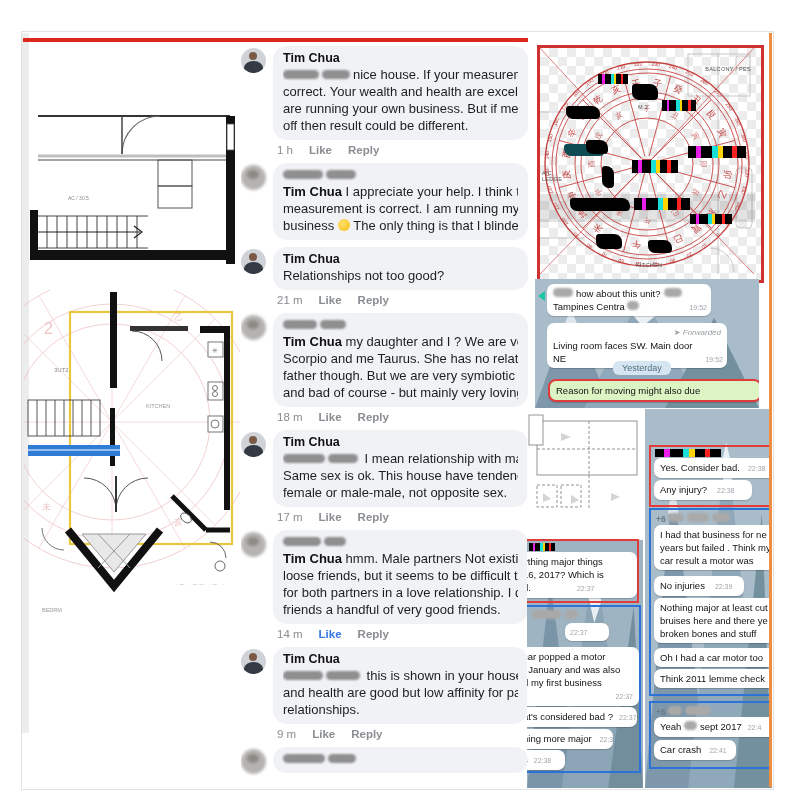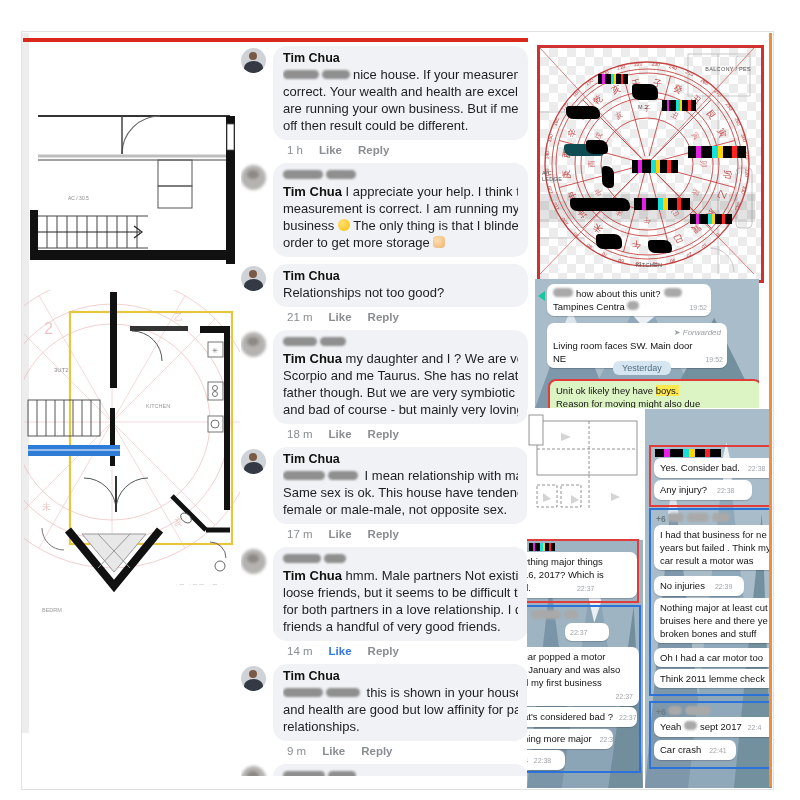--- a/index.html
+++ b/index.html
@@ -16,21 +16,21 @@
   .avatar{width:25px;height:25px;border-radius:50%;background:#cfd3d8;position:relative;overflow:hidden;flex:0 0 25px;margin-top:2px;}
   .avatar.person::before{content:'';position:absolute;top:4px;left:8px;width:8px;height:8px;border-radius:50%;background:#7a5a46;}
   .avatar.person::after{content:'';position:absolute;top:13px;left:3px;width:19px;height:13px;border-radius:50% 50% 0 0;background:#343944;}
   .avatar.blurred{background:#b5b3b1;filter:blur(1.4px);}
   .avatar.blurred::before{content:'';position:absolute;top:5px;left:6px;width:12px;height:9px;border-radius:50%;background:#8d8a86;}
   .cb{flex:1;min-width:0;}
   .bubble{background:#f1f2f5;border-radius:14px;padding:4px 10px 6px 10px;}
   .cname{font-weight:bold;font-size:12.5px;color:#111;line-height:16px;}
   .cline{font-size:13px;color:#1c1e21;line-height:17px;white-space:nowrap;overflow:hidden;}
   .mention{font-weight:bold;color:#111;}
-  .cmeta{font-size:11.5px;color:#8a8d91;margin:4px 0 0 14px;display:flex;gap:16px;}
+  .cmeta{font-size:11.5px;color:#8a8d91;margin:4px 0 0 4px;display:flex;gap:16px;}
   .cmeta .mlink{font-weight:bold;}
   .cmeta .liked{color:#3578e5;}
   .censor{display:inline-block;height:9px;border-radius:5px;background:#a9a9a9;filter:blur(1px);vertical-align:0;margin-right:3px;}
   .censor.dk{background:#8f8f8f;}
   .emoji{display:inline-block;width:12px;height:12px;border-radius:50%;background:radial-gradient(circle at 35% 35%,#ffe070,#f4bf09);vertical-align:-1px;}
   .emoji.hand{background:radial-gradient(circle at 35% 35%,#ffdfb5,#edb26a);border-radius:4px;}
   
   #plan-upper{left:30px;top:60px;width:210px;height:228px;}
   #plan-lower{left:24px;top:290px;width:216px;height:334px;}
   #plan-notes{left:176px;top:582px;font-size:4.5px;color:#aaa;letter-spacing:2px;}
@@ -212,21 +212,20 @@
     </div>
 
     <div class="comment">
       <div class="avatar blurred"></div>
       <div class="cb">
         <div class="bubble">
           <div class="cname"><span class="censor dk" style="width:40px"></span><span class="censor dk" style="width:30px"></span></div>
           <div class="cline"><b class="mention">Tim Chua</b><span> I appreciate your help. I think the</span></div>
           <div class="cline">measurement is correct. I am running my own</div>
           <div class="cline">business <span class="emoji"></span> The only thing is that I blinded a</div>
-          <div class="cline">order to get more storage <span class="emoji hand"></span></div>
         </div>
       </div>
     </div>
 
     <div class="comment">
       <div class="avatar person"></div>
       <div class="cb">
         <div class="bubble">
           <div class="cname">Tim Chua</div>
           <div class="cline">Relationships not too good?</div>
@@ -468,21 +467,20 @@
       <span class="wtime corner">19:52</span>
     </div>
     <div class="wbubble" style="left:12px;top:44px;width:168px">
       <div class="fwd">➤ <span style="font-style:italic">Forwarded</span></div>
       <div>Living room faces SW. Main door</div>
       <div>NE</div>
       <span class="wtime corner">19:52</span>
     </div>
     <div class="pill" style="left:78px;top:82px">Yesterday</div>
     <div class="wbubble" style="right:-3px;top:100px;width:198px;background:#dcf3c3;border:2px solid #e03c3c;border-radius:8px">
-      <div><span>Unit ok likely they have </span><span class="hl">boys.</span></div>
       <div>Reason for moving might also due</div>
     </div>
   </div>
 
   <div class="abs" id="wa-bottom">
 
     <svg style="position:absolute;left:0;top:4px" width="116" height="126" viewBox="0 0 116 126">
       <g stroke="#888" fill="none" stroke-width="0.9">
         <rect x="10" y="8" width="100" height="54"></rect>
         <line x1="62" y1="8" x2="62" y2="62" stroke-dasharray="3,2"></line>

